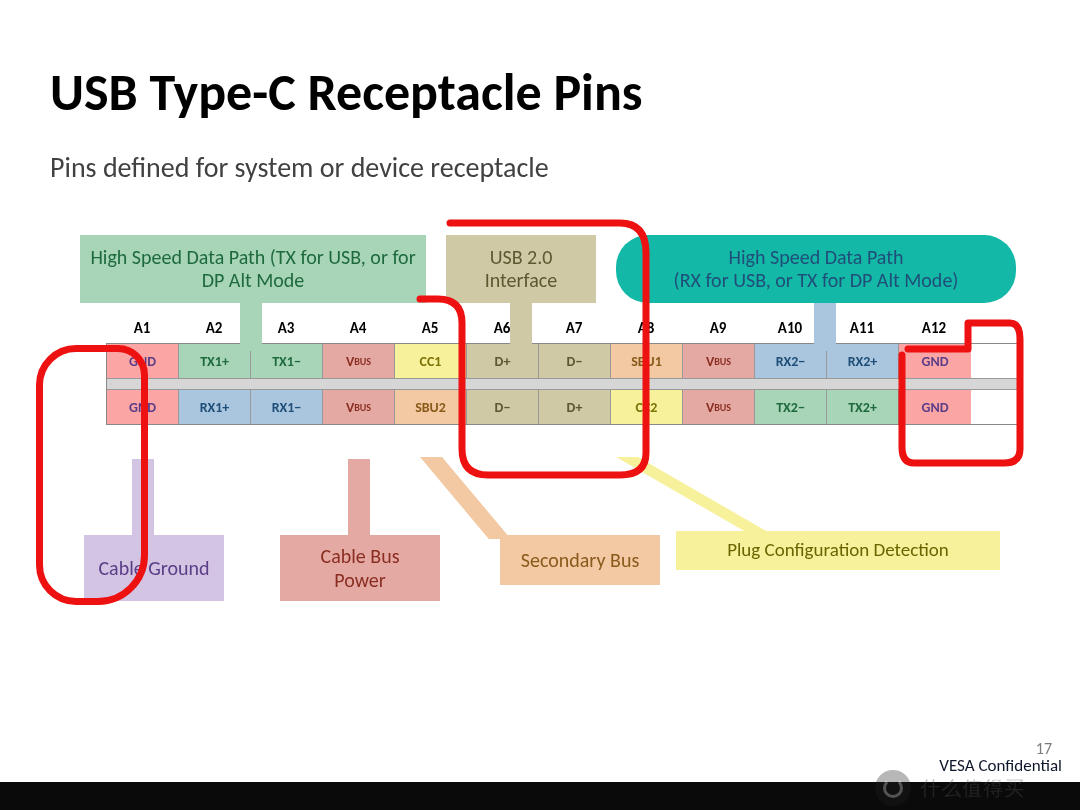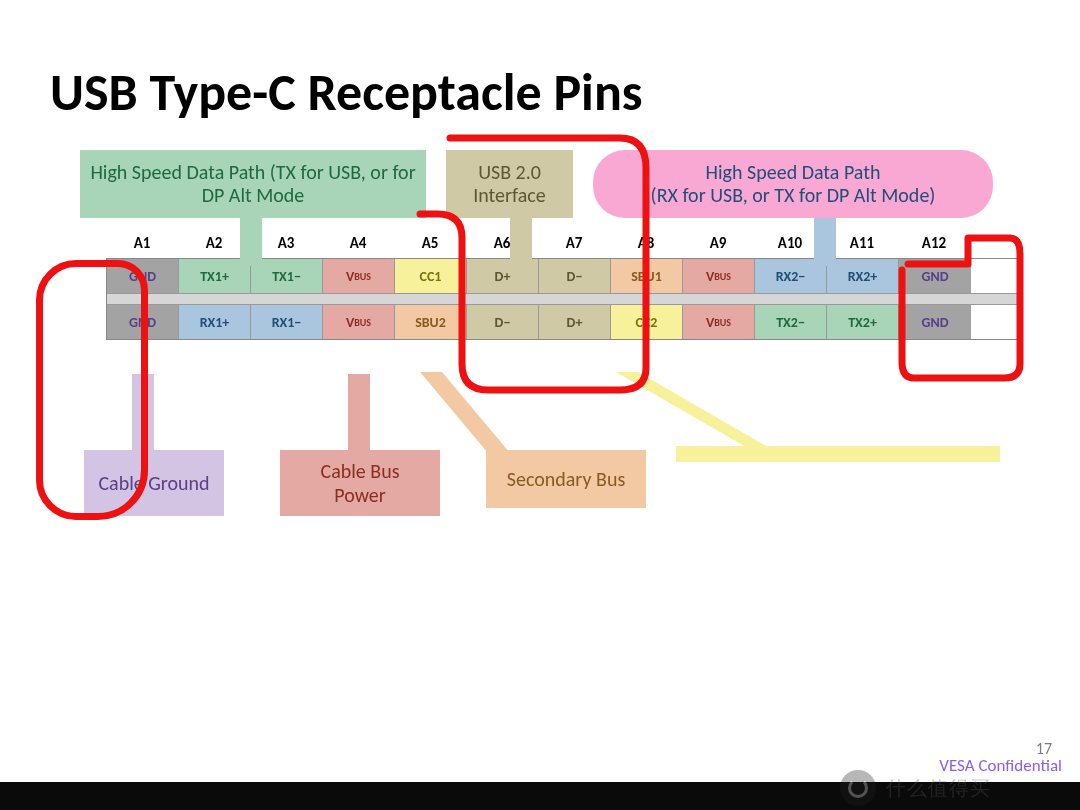--- a/index.html
+++ b/index.html
@@ -16,40 +16,40 @@
 
   .stage { position: relative; width: 960px; margin: 0 auto; }
 
   
   .legend-row { display: flex; align-items: stretch; height: 68px; }
   .lg { display:flex; align-items:center; justify-content:center; text-align:center; font-size: 20px; padding: 4px 8px; line-height: 1.15; }
   .lg-green  { background:#a8d5b8; color:#1e6a3d; }
   .lg-gap1   { width: 20px; }
   .lg-tan    { background:#d0c9a6; color:#5d5830; }
   .lg-gap2   { width: 20px; }
-  .lg-blue   { background:#f9a8d4; color:#1f4e79;border-radius:32px; }
+  .lg-blue   { background:#14b8a6; color:#1f4e79;border-radius:32px; }
 
   
   .stem-top { position:absolute; width:22px; background:inherit; }
   .stem-green { background:#a8d5b8; }
   .stem-tan   { background:#d0c9a6; }
   .stem-blue  { background:#a9c6de; }
 
   
   .labelrow { display:flex; height:24px; margin-left:46px; }
   .labelrow .lbl { width: 72px; text-align:center; font-weight:700; font-size:15px; }
 
   
   .pin-table { display:flex; flex-direction:column; margin-left:46px; border:1.5px solid #888; }
   .pin-row   { display:flex; height:34px; }
   .spacer-row{ height:12px; background:#d6d6d6; border-top:1px solid #999; border-bottom:1px solid #999; }
   .pin { width:72px; display:flex; align-items:center; justify-content:center; font-weight:700; font-size:14px; border-right:1px solid #999; }
   .pin:last-child { border-right:none; }
 
-  .c-gnd  { background:#a3a3a3; color:#5a3e88; }
+  .c-gnd  { background:#fca5a5; color:#5a3e88; }
   .c-txg  { background:#a8d5b8; color:#1e6a3d; }
   .c-vbus { background:#e4a9a3; color:#8b2e22; }
   .c-ccy  { background:#f6f19a; color:#7d7206; }
   .c-dtan { background:#d0c9a6; color:#5d5830; }
   .c-sbu  { background:#f2c9a2; color:#8a5a1b; }
   .c-rxb  { background:#a9c6de; color:#1f4e79; }
   .sub { font-size: 10px; vertical-align: sub; }
 
   
   .stem-bot { position:absolute; width:22px; background:inherit; }
@@ -59,39 +59,40 @@
   .stem-yel  { background:#f6f19a; }
 
   .lowbox { position:absolute; display:flex; align-items:center; justify-content:center; text-align:center; font-size:20px; padding:8px 14px; line-height:1.2; }
   .lowbox ul { margin:4px 0 0 0; padding-left: 24px; text-align:left; font-size:19px; }
 
   
   .anno { position:absolute; border:7px solid #e11; border-radius: 26px; background:transparent; }
 
   
   .footer-bar { position:absolute; left:0; right:0; bottom:0; height:28px; background:#0a0a0a; }
-  .confidential { position:absolute; right:18px; bottom:34px; font-size:17px; color:#8b5cf6; }
+  .confidential { position:absolute; right:18px; bottom:34px; font-size:17px; color:#0f172a; }
   .pagenum { position:absolute; right:28px; bottom:52px; font-size:16px; color:#7a7a7a;margin-left:7px; }
-  .wm { position:absolute; right:20px; bottom:4px; width:220px; text-align:left; opacity:.32; }
+  .wm { position:absolute; right:20px; bottom:4px; width:220px; text-align:center; opacity:.32; }
   .wm .circ { display:inline-block; width:36px; height:36px; border-radius:50%; background:#222; vertical-align:middle; margin-right:6px; position:relative; }
   .wm .circ::after { content:""; position:absolute; inset:8px; border:3px solid #eee; border-top-color:transparent; border-radius:50%; }
   .wm .zh { font-size:20px; color:#555; letter-spacing:1px; vertical-align:middle; }
 </style>
 </head>
 <body>
 
 <div class="slide">
   <h1 class="title">USB Type-C Receptacle Pins</h1>
+  <div class="subtitle">Pins defined for system or device receptacle</div>
 
   <div class="stage">
 
     <div class="legend-row" style="margin-left:20px;">
       <div class="lg lg-green" style="width:346px">High Speed Data Path (TX for USB, or for DP Alt Mode</div>
       <div class="lg-gap1"></div>
-      <div class="lg lg-tan" style="width:127px">USB 2.0 Interface</div>
+      <div class="lg lg-tan" style="width:150px">USB 2.0 Interface</div>
       <div class="lg-gap2"></div>
       <div class="lg lg-blue" style="width:400px; white-space:pre-line">High Speed Data Path
 (RX for USB, or TX for DP Alt Mode)</div>
     </div>
 
     <div class="stem-top stem-green" style="top:68px; height:48px; left:180px;"></div>
     <div class="stem-top stem-tan" style="top:68px; height:48px; left:450px;"></div>
     <div class="stem-top stem-blue" style="top:68px; height:48px; left:754px;"></div>
 
     <div class="labelrow" style="margin-top:16px" id="rowAlabels">
@@ -142,22 +143,23 @@
     </div>
 
 
     <div class="stem-bot stem-purp" style="top:224px; height:80px; left:72px;"></div>
     <div class="stem-bot stem-red" style="top:224px; height:80px; left:288px;"></div>
     <div class="stem-bot stem-sbu" style="top:222px; height:82px; left:360px; transform:skewX(40deg); transform-origin:top;"></div>
     <div class="stem-bot stem-yel" style="top:222px; height:82px; left:556px; transform:skewX(60deg); transform-origin:top;"></div>
 
     <div class="lowbox" style="left:24px;  top:300px; width:140px; height:66px; background:#d3c4e3; color:#5a3e88;">Cable Ground</div>
     <div class="lowbox" style="left:220px; top:300px; width:160px; height:66px; background:#e4a9a3; color:#8b2e22;">Cable Bus Power</div>
-    <div class="lowbox" style="left:426px; top:300px; width:160px; height:58px; background:#f2c9a2; color:#8a5a1b;">Secondary Bus</div>
+    <div class="lowbox" style="left:440px; top:300px; width:160px; height:50px; background:#f2c9a2; color:#8a5a1b;">Secondary Bus</div>
     <div class="lowbox" style="left:616px; top:296px; width:324px; background:#f6f19a; color:#6b6400; flex-direction:column; font-size:19px;">
+      <div>Plug Configuration Detection</div>
     </div>
 
     <div class="anno" style="left:-24px; top:110px; width:112px; height:260px; border-radius:40px 30px 50px 40px;"></div>
     <svg style="position:absolute; left:350px; top:-22px; width:246px; height:276px; overflow:visible">
       <path d="M40 10 L210 10 Q236 10 236 40 L236 240 Q236 262 210 262 L78 262 Q52 262 52 236 L52 110 Q52 86 28 86 L10 86" fill="none" stroke="#e11" stroke-width="7" stroke-linejoin="round" stroke-linecap="round"></path>
     </svg>
     <svg style="position:absolute; left:838px; top:80px; width:120px; height:150px; overflow:visible">
       <path d="M10 34 L70 34 L70 8 L112 8 Q122 8 122 24 L122 134 Q122 148 106 148 L16 148 Q4 148 4 132 L4 40" fill="none" stroke="#e11" stroke-width="7" stroke-linejoin="round" stroke-linecap="round"></path>
     </svg>
 

